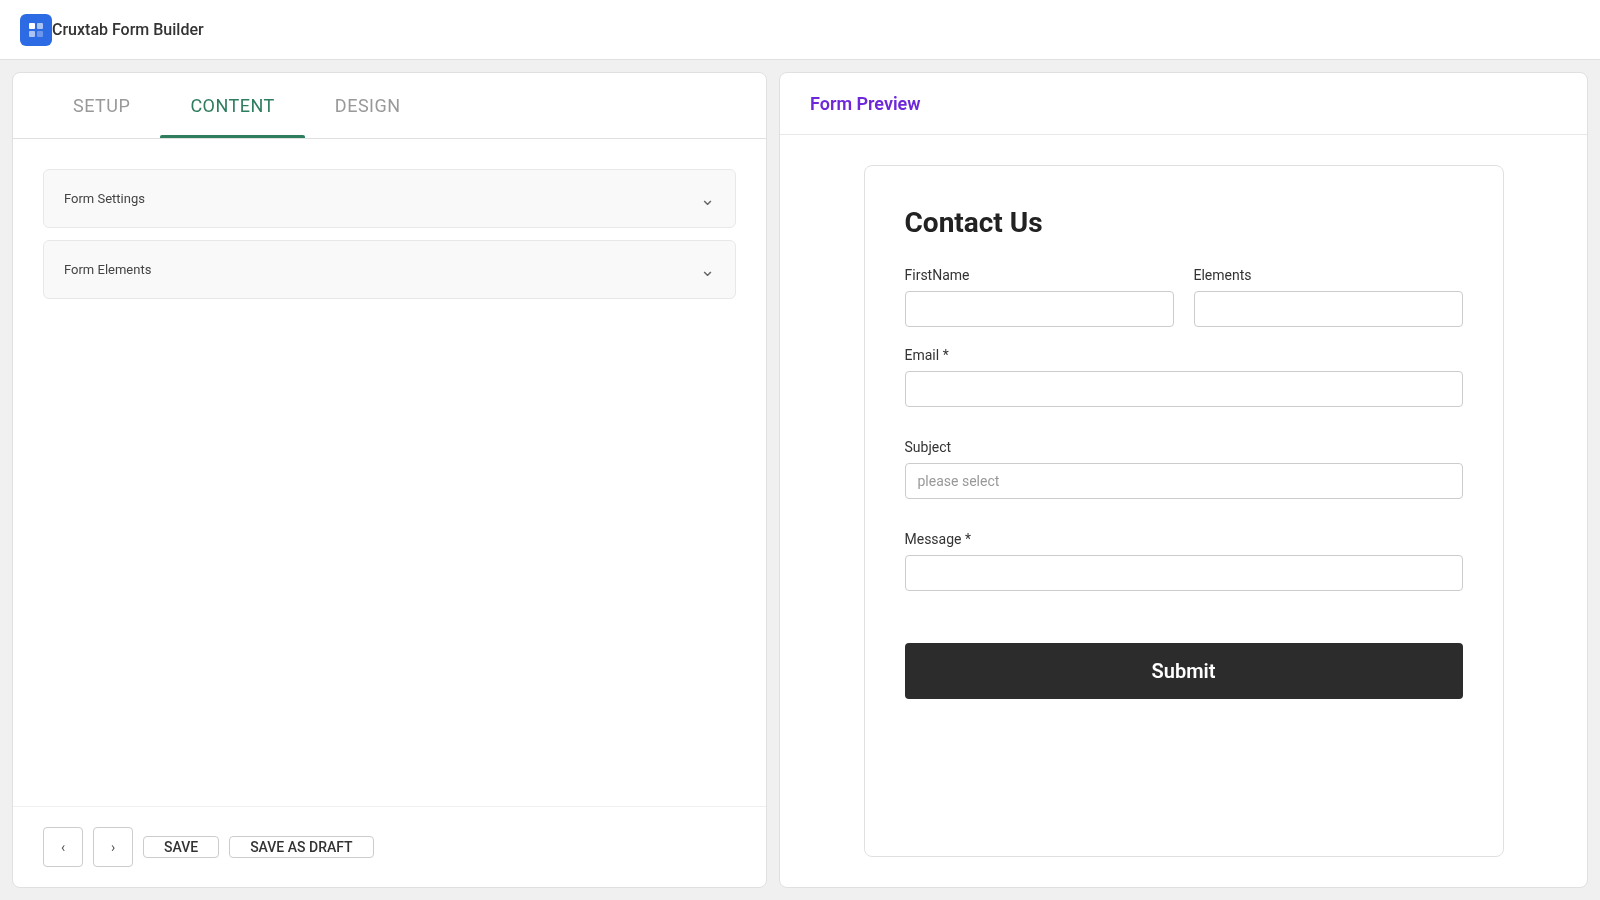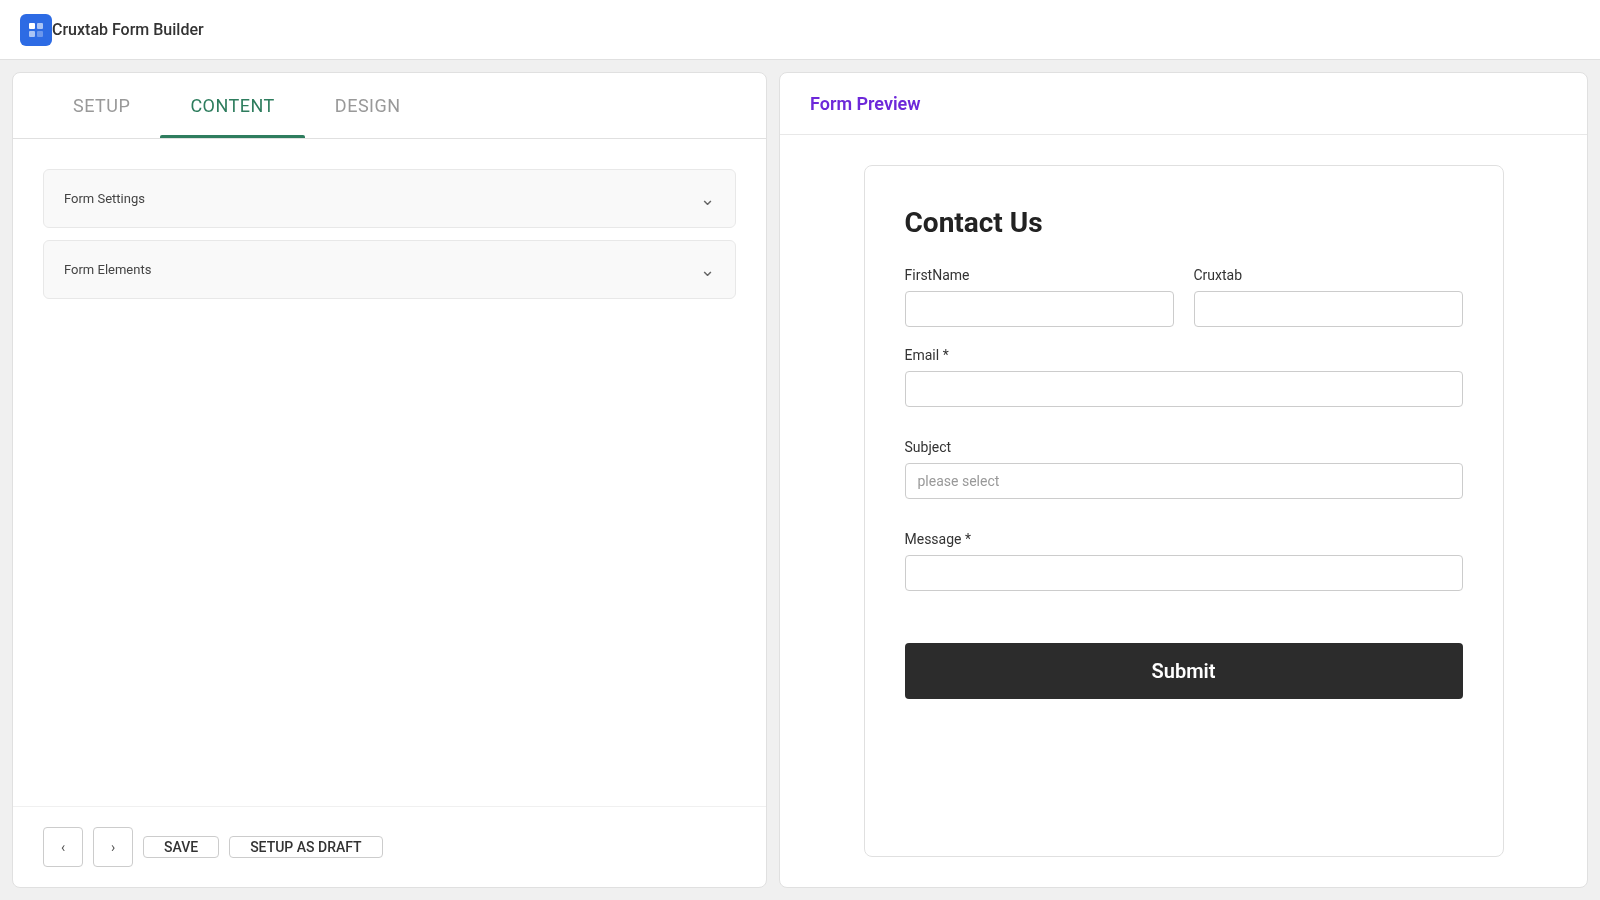--- a/index.html
+++ b/index.html
@@ -296,41 +296,41 @@
           <span class="accordion-title">Form Elements</span>
           <span class="chevron-icon">⌄</span>
         </div>
       </div>
     </div>
 
     <div class="bottom-toolbar">
       <button class="nav-btn">‹</button>
       <button class="nav-btn">›</button>
       <button class="action-btn">SAVE</button>
-      <button class="action-btn">SETUP AS DRAFT</button>
+      <button class="action-btn">SAVE AS DRAFT</button>
     </div>
   </div>
 
   <div class="right-panel">
     <div class="right-header">
       <h2>Form Preview</h2>
     </div>
 
     <div class="form-preview-area">
       <div class="form-card">
         <div class="form-card-title">Contact Us</div>
 
         
         <div class="form-row">
           <div class="form-field half">
             <label class="field-label">FirstName</label>
             <input class="field-input" type="text" style="">
           </div>
           <div class="form-field half">
-            <label class="field-label">Cruxtab</label>
+            <label class="field-label">Elements</label>
             <input class="field-input" type="text" style="">
           </div>
         </div>
 
         
         <div class="form-field">
           <label class="field-label">Email *</label>
           <input class="field-input" type="text" style="">
         </div>
 

